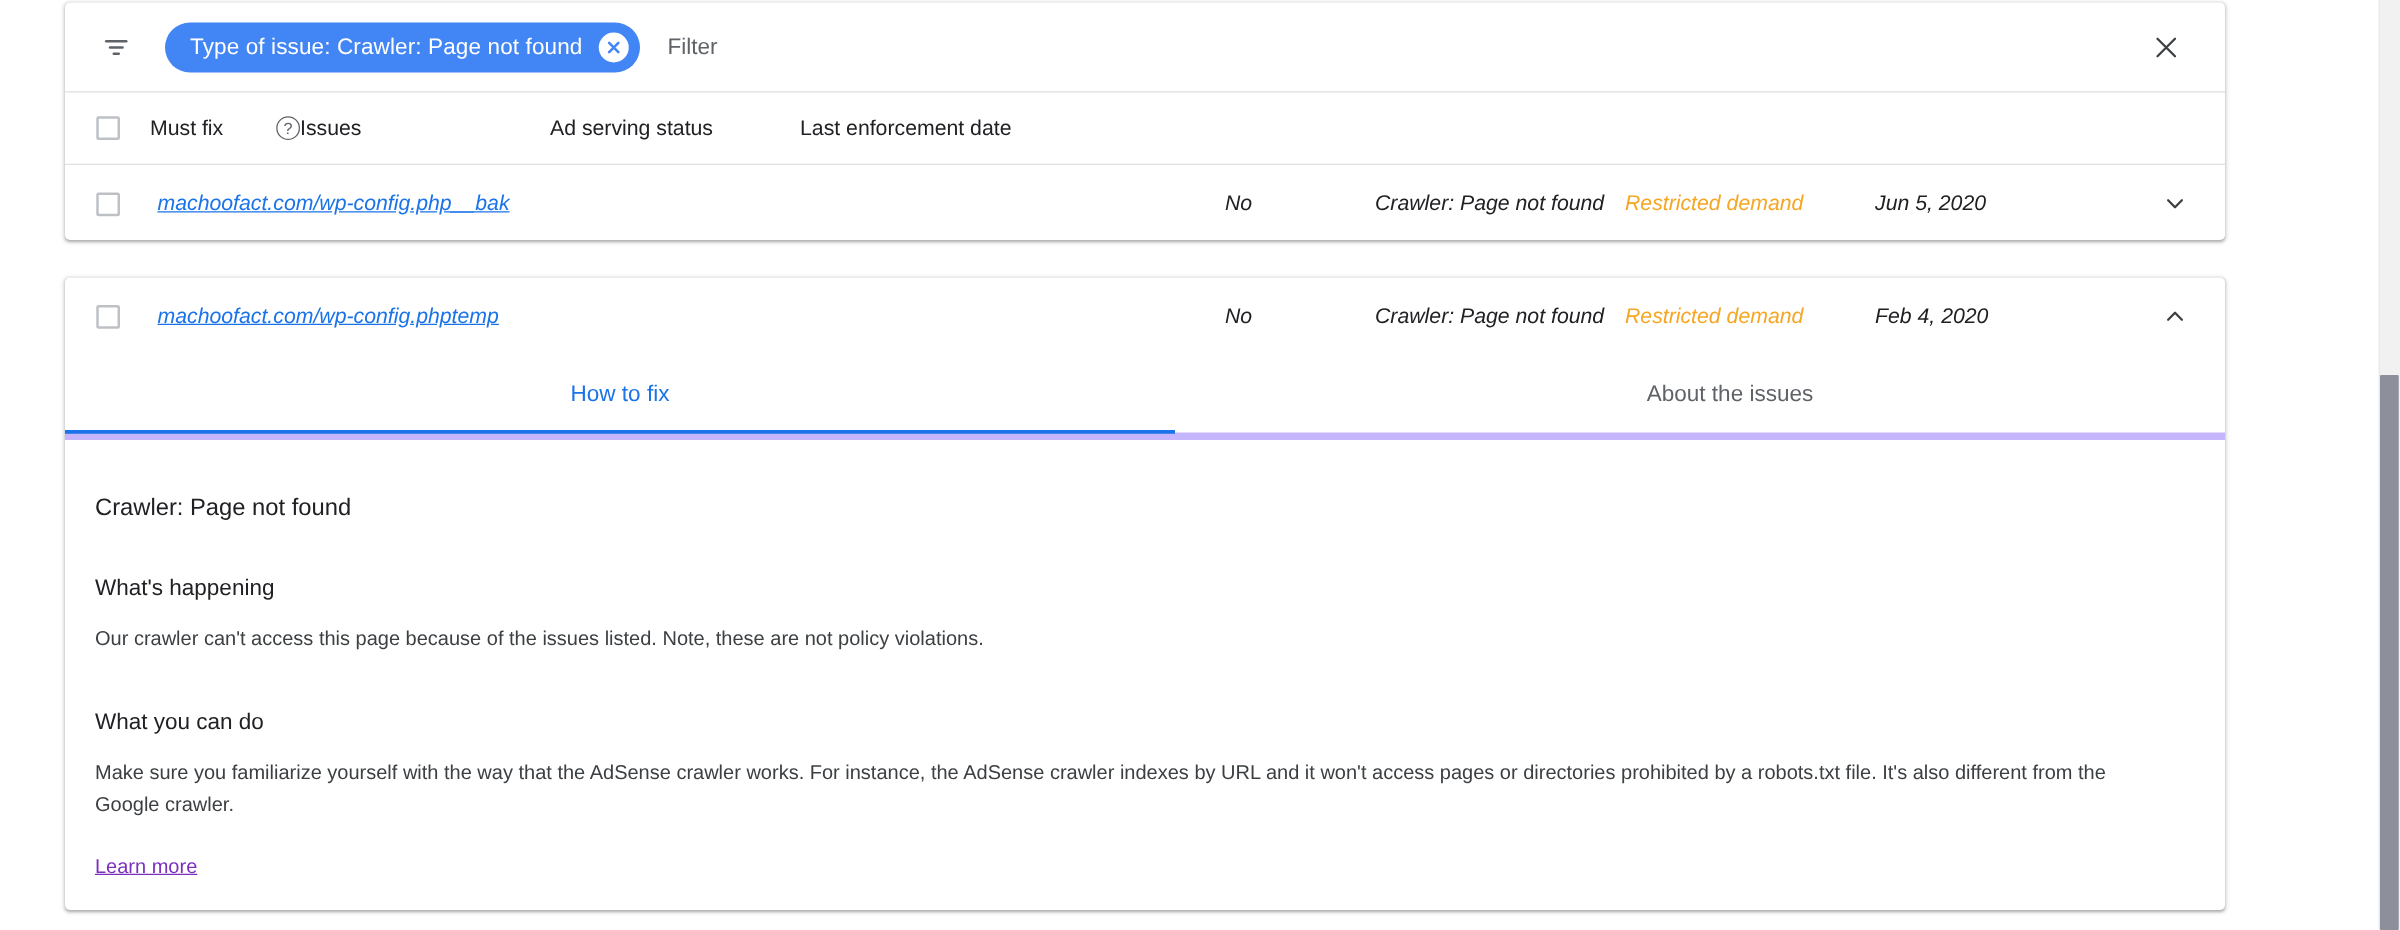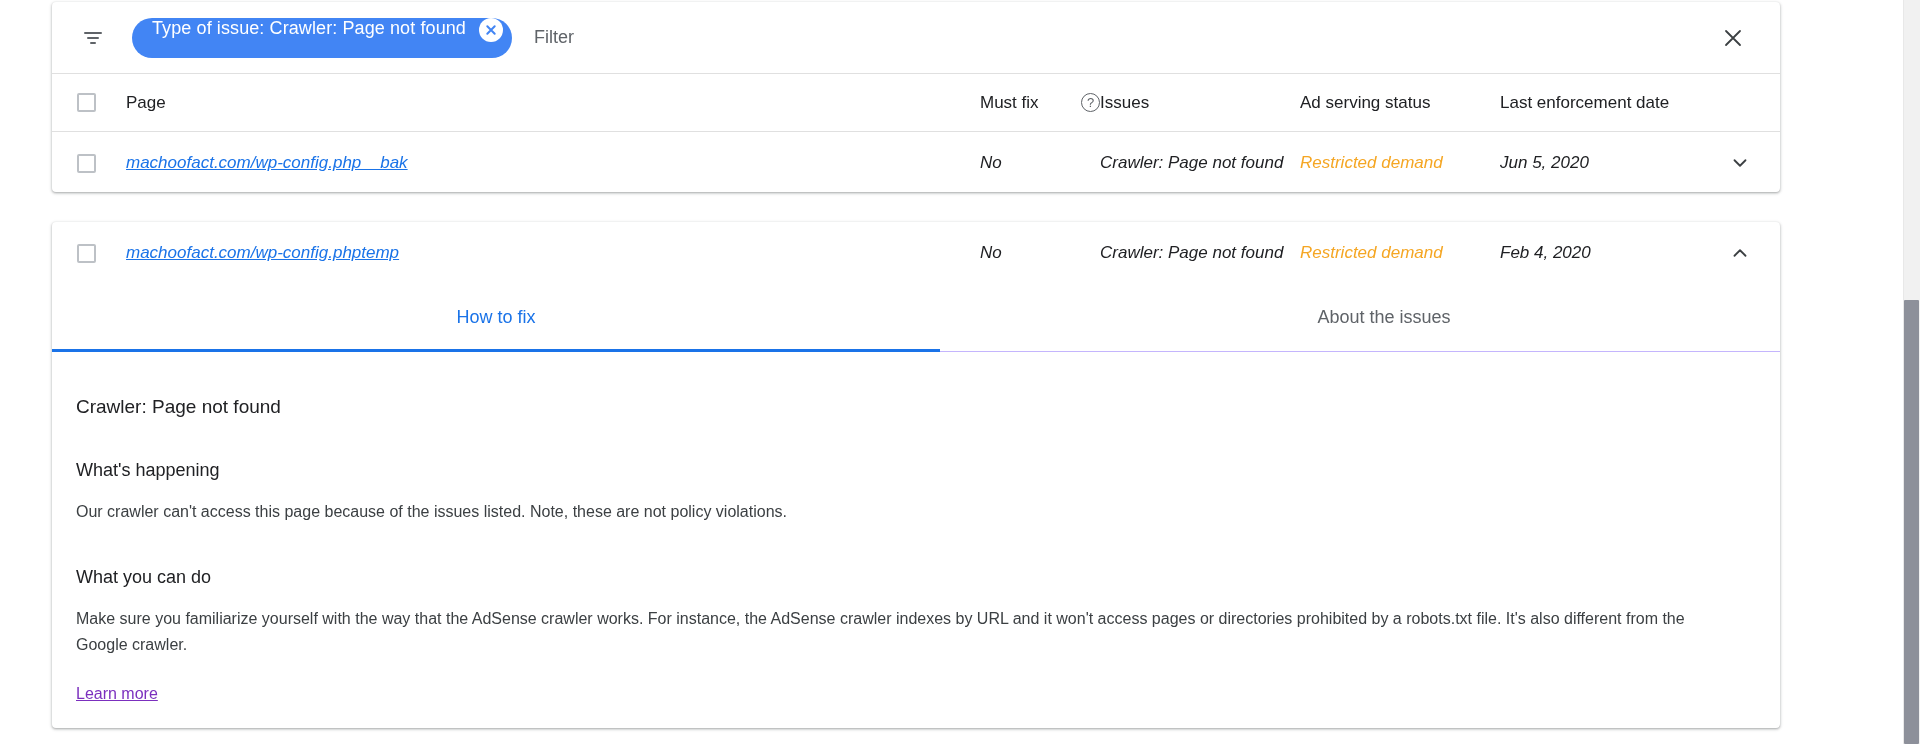--- a/index.html
+++ b/index.html
@@ -59,20 +59,21 @@
   .filter-icon {
     margin-left: 26px;
     width: 30px; height: 30px;
     display: flex; align-items: center; justify-content: center;
     cursor: pointer;
   }
   .chip {
     margin-left: 24px;
     height: 40px;
     display: inline-flex;
+    align-items: center;
     background: #4285f4;
     color: #ffffff;
     border-radius: 20px;
     padding: 0 9px 0 20px;
     font-size: 18px;
     letter-spacing: .1px;
     white-space: nowrap;
     cursor: pointer;
   }
   .chip-remove {
@@ -158,21 +159,21 @@
   .expander {
     width: 34px; height: 34px;
     display: flex; align-items: center; justify-content: center;
     cursor: pointer;
   }
 
   
   .tabs {
     display: flex;
     height: 68px;
-    border-bottom: 1px solid #c4b5fd;
+    border-bottom: 6px solid #c4b5fd;
     position: relative;
     justify-content: space-between;
   }
   .tab {
     flex: 0 0 888px;
     display: flex; align-items: center; justify-content: center;
     font-size: 18px;
     color: #5f6368;
     cursor: pointer;
     position: relative;
@@ -249,21 +250,20 @@
         <svg width="22" height="22" viewBox="0 0 22 22" aria-hidden="true">
           <path d="M4 4 L18 18 M18 4 L4 18" stroke="#3c4043" stroke-width="1.8" stroke-linecap="round"></path>
         </svg>
       </div>
     </div>
 
     <div class="thead">
       <div class="c-check">
         <div class="checkbox"></div>
       </div>
-      <div class="c-page">Page</div>
       <div class="c-must">
         <span>Must fix</span>
         <span class="help-icon">?</span>
       </div>
       <div class="c-issues">Issues</div>
       <div class="c-ad">Ad serving status</div>
       <div class="c-date">Last enforcement date</div>
       <div class="c-exp"></div>
     </div>
 

